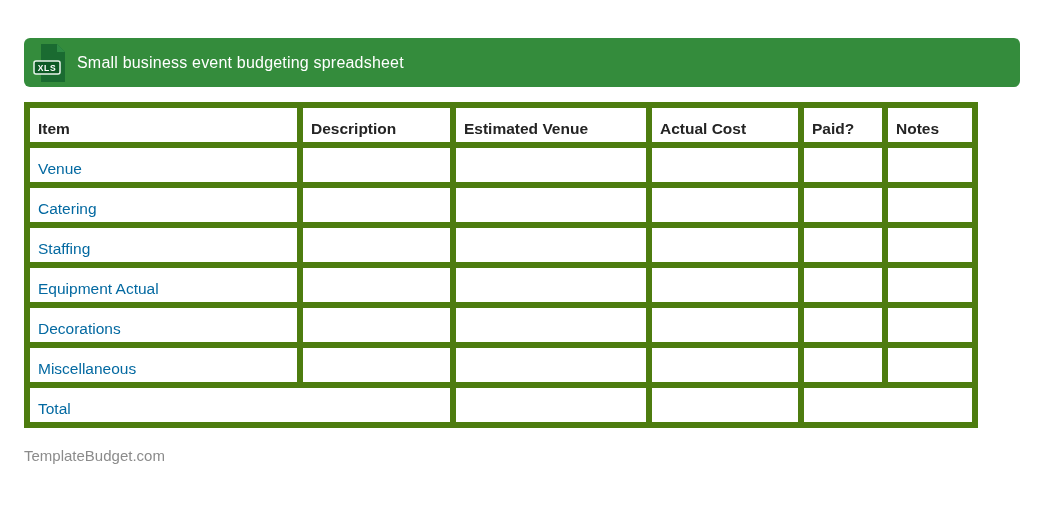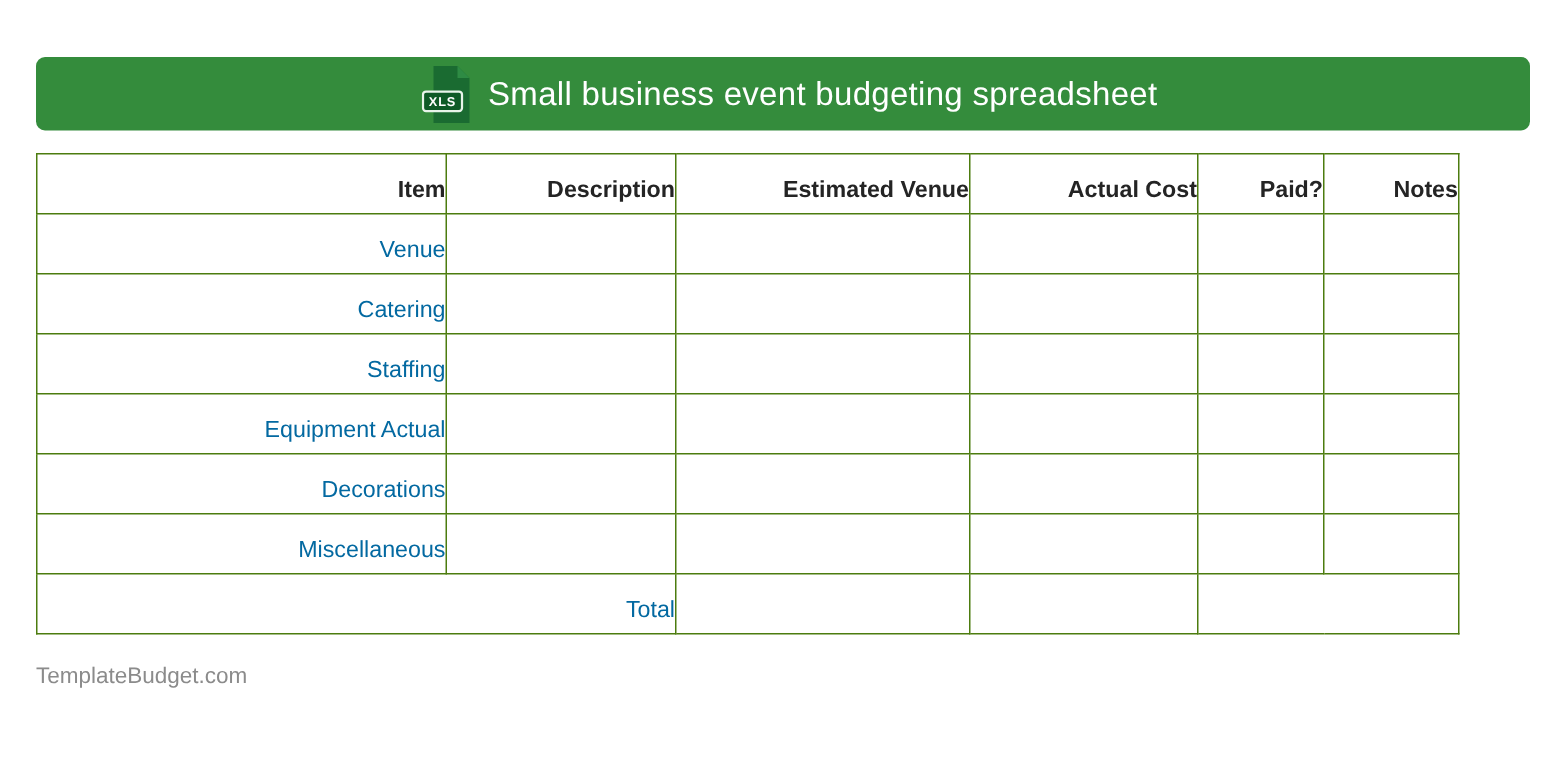--- a/index.html
+++ b/index.html
@@ -16,46 +16,45 @@
     left: 24px;
     top: 38px;
     width: 996px;
   }
   .title-bar {
     height: 49px;
     border-radius: 6px;
     display: flex;
     align-items: center;
     padding-left: 9px;
-    justify-content: center;
   }
   .xls-icon {
     flex: 0 0 auto;
     margin-right: 10px;
     display: block;
   }
   .page-title {
     color: #ffffff;
-    font-size: 22px;
+    font-size: 16px;
     font-weight: 400;
     letter-spacing: 0.2px;
     white-space: nowrap;
   }
   table.budget {
     margin-top: 15px;
     border-collapse: collapse;
     table-layout: fixed;
     width: 948px;
   }
   table.budget th, table.budget td {
-    border: 1px solid #4d7c0f;
+    border: 6px solid #4d7c0f;
     height: 40px;
     padding: 8px 0 0 8px;
     vertical-align: middle;
-    text-align: right;
+    text-align: left;
     font-size: 15.5px;
   }
   table.budget th {
     color: #242424;
     font-weight: 700;
   }
   table.budget td {
     color: #0369a1;
     font-weight: 400;
   }

